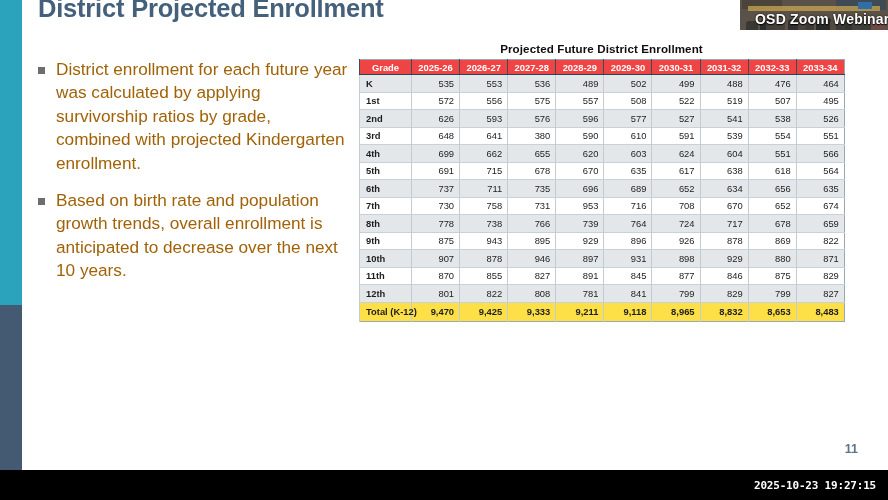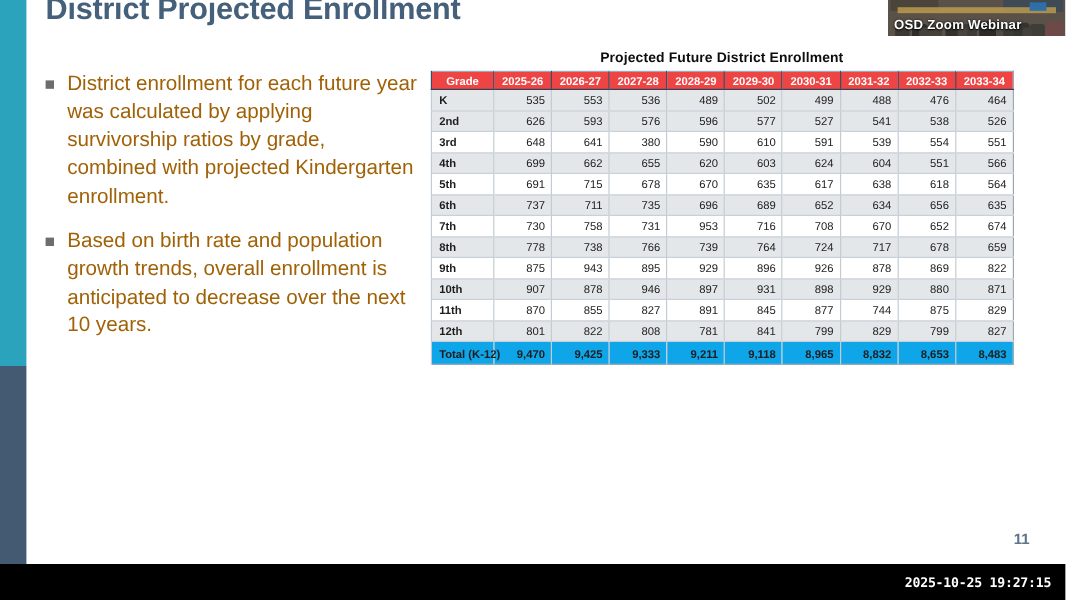--- a/index.html
+++ b/index.html
@@ -127,21 +127,21 @@
   }
   table.enroll tbody td.grade {
     text-align: left;
     font-weight: bold;
     padding-left: 6px;
   }
   tr.shade td { background: #e4e7ea; }
   tr.plain td { background: #ffffff; }
 
   tr.total-row td {
-    background: #0ea5e9;
+    background: #fde047;
     font-weight: bold;
     border-top: 2px solid #8c98a5;
     height: 19px;
   }
   tr.total-row td.grade { text-align: left; padding-left: 8px; }
 
   
   col.w-grade { width: 52px; }
   col.w-year  { width: 48.1px; }
 
@@ -200,23 +200,23 @@
     left: 118px; top: 2px; width: 14px; height: 7px;
     background: #2f6fa8;
   }
   .seat {
     position: absolute;
     border-radius: 3px 3px 0 0;
     bottom: 0;
   }
   #webcam-label {
     position: absolute;
-    left: 5px;
+    left: 15px;
     bottom: 3px;
-    font-size: 11px;
+    font-size: 14px;
     font-weight: bold;
     color: #ffffff;
     text-shadow: 0 1px 1px rgba(0,0,0,.9), 0 0 2px rgba(0,0,0,.8);
     letter-spacing: 0.2px;
     white-space: nowrap;
   }
 
   
   #statusbar {
     position: absolute;
@@ -296,20 +296,32 @@
               <td>535</td>
               <td>553</td>
               <td>536</td>
               <td>489</td>
               <td>502</td>
               <td>499</td>
               <td>488</td>
               <td>476</td>
               <td>464</td>
             </tr>
+            <tr class="plain">
+              <td class="grade">1st</td>
+              <td>572</td>
+              <td>556</td>
+              <td>575</td>
+              <td>557</td>
+              <td>508</td>
+              <td>522</td>
+              <td>519</td>
+              <td>507</td>
+              <td>495</td>
+            </tr>
             <tr class="shade">
               <td class="grade">2nd</td>
               <td>626</td>
               <td>593</td>
               <td>576</td>
               <td>596</td>
               <td>577</td>
               <td>527</td>
               <td>541</td>
               <td>538</td>
@@ -412,21 +424,21 @@
               <td>871</td>
             </tr>
             <tr class="plain">
               <td class="grade">11th</td>
               <td>870</td>
               <td>855</td>
               <td>827</td>
               <td>891</td>
               <td>845</td>
               <td>877</td>
-              <td>744</td>
+              <td>846</td>
               <td>875</td>
               <td>829</td>
             </tr>
             <tr class="shade">
               <td class="grade">12th</td>
               <td>801</td>
               <td>822</td>
               <td>808</td>
               <td>781</td>
               <td>841</td>
@@ -474,16 +486,16 @@
           <div class="seat" style="left: 58px; width: 8px; height: 7px; background: rgb(74, 68, 60);"></div>
           <div class="seat" style="left: 96px; width: 9px; height: 7px; background: rgb(59, 57, 53);"></div>
           <div class="seat" style="left: 112px; width: 8px; height: 7px; background: rgb(68, 65, 59);"></div>
         </div>
       <div id="webcam-label">OSD Zoom Webinar</div>
     </div>
 
   </div>
 
   <div id="statusbar">
-    <div id="timestamp">2025-10-25  19:27:15</div>
+    <div id="timestamp">2025-10-23  19:27:15</div>
   </div>
 
 </div>
 
 </body></html>

